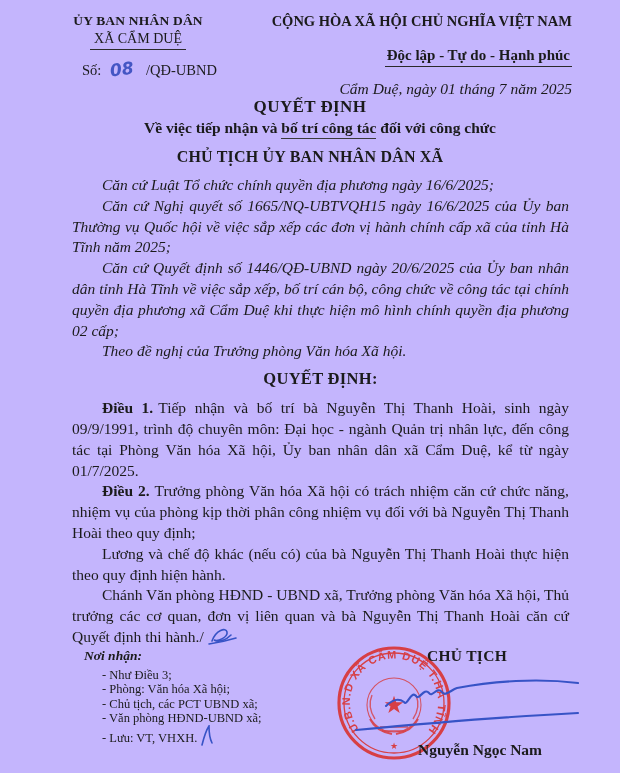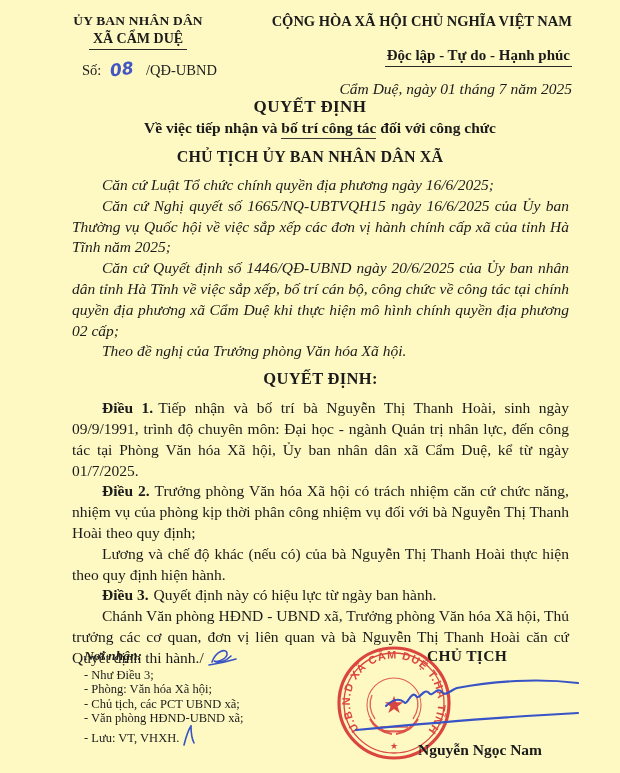--- a/index.html
+++ b/index.html
@@ -1,25 +1,25 @@
 <!DOCTYPE html>
 <html><head>
 <meta charset="utf-8">
 <style>
   * { margin:0; padding:0; box-sizing:border-box; }
   html,body { background:#e8e8e6; }
   .page {
     position:relative; width:620px; height:773px; margin:0 auto;
-    background:#fef9c3; overflow:hidden; color:#1b1b1b;
+    background:#c4b5fd; overflow:hidden; color:#1b1b1b;
     font-family:"Liberation Serif", serif;
   }
   
   .hdr-left { position:absolute; left:58px; top:13px; width:160px; text-align:center; }
   .hdr-left .l1 { font-weight:bold; font-size:13.5px; letter-spacing:.2px; }
-  .hdr-left .l2 { font-weight:bold; font-size:14px; display:inline-block;
+  .hdr-left .l2 { font-weight:normal; font-size:14px; display:inline-block;
                   border-bottom:1.5px solid #2a2a2a; padding:0 4px 2px; margin-top:1px; }
   .so-line { position:absolute; left:82px; top:59px; font-size:14.5px; white-space:nowrap; }
   .pen-number { font-family:"DejaVu Sans", sans-serif; font-style:italic; font-weight:bold;
                 color:#4456c4; font-size:17px; display:inline-block;
                 transform:rotate(-7deg); margin:0 12px 0 9px; }
   .hdr-right { position:absolute; left:250px; top:13px; width:322px; text-align:right; }
   .hdr-right .l1 { font-weight:bold; font-size:14.5px; white-space:nowrap; }
   .hdr-right .l2 { font-weight:bold; font-size:15px; display:inline-block;
                    border-bottom:1.5px solid #2a2a2a; padding:0 2px 2px; margin-top:17px; }
   .date-line { font-style:italic; font-size:15.5px; margin-top:13px; }
@@ -36,21 +36,21 @@
                text-indent:30px; margin:0; }
   p.pre { font-style:italic; }
   .decide-heading { text-align:center; font-weight:bold; font-size:16.5px;
                     letter-spacing:.3px; margin:7px 0 9px; }
   .art { line-height:21.2px; }
   .art b:not(:empty) { margin-right:5px; }
   .inline-initial { vertical-align:-5px; margin-left:2px; }
   
   .recipients { position:absolute; left:84px; top:648px; z-index:4; }
   .recipients .head { font-weight:bold; font-style:italic; font-size:13.5px; margin-bottom:4px; }
-  .recipients .item { font-size:12.5px; line-height:14.3px; white-space:nowrap; }
+  .recipients .item { font-size:12.5px; line-height:14.3px; white-space:nowrap;margin-left:18px; }
   .tick-icon { vertical-align:-7px; margin-left:3px; }
   .sig-title { position:absolute; left:394px; top:647px; width:146px; text-align:center;
                font-weight:bold; font-size:15.5px; z-index:4; letter-spacing:.3px; }
   .sig-name  { position:absolute; left:396px; top:741px; width:168px; text-align:center;
                font-weight:bold; font-size:15.5px; z-index:4; }
   .stamp { position:absolute; left:334px; top:643px; z-index:1; opacity:.92; }
   .signature-strokes { position:absolute; left:348px; top:650px; z-index:2; }
 </style>
 </head>
 <body>
@@ -81,21 +81,20 @@
     <p class="pre">Căn cứ Luật Tổ chức chính quyền địa phương ngày 16/6/2025;</p>
     <p class="pre">Căn cứ Nghị quyết số 1665/NQ-UBTVQH15 ngày 16/6/2025 của Ủy ban Thường vụ Quốc hội về việc sắp xếp các đơn vị hành chính cấp xã của tỉnh Hà Tĩnh năm 2025;</p>
     <p class="pre">Căn cứ Quyết định số 1446/QĐ-UBND ngày 20/6/2025 của Ủy ban nhân dân tỉnh Hà Tĩnh về việc sắp xếp, bố trí cán bộ, công chức về công tác tại chính quyền địa phương xã Cẩm Duệ khi thực hiện mô hình chính quyền địa phương 02 cấp;</p>
     <p class="pre">Theo đề nghị của Trưởng phòng Văn hóa Xã hội.</p>
 
     <div class="decide-heading">QUYẾT ĐỊNH:</div>
 
     <p class="art"><b>Điều 1.</b><span>Tiếp nhận và bố trí bà Nguyễn Thị Thanh Hoài, sinh ngày 09/9/1991, trình độ chuyên môn: Đại học - ngành Quản trị nhân lực, đến công tác tại Phòng Văn hóa Xã hội, Ủy ban nhân dân xã Cẩm Duệ, kể từ ngày 01/7/2025.</span></p>
     <p class="art"><b>Điều 2.</b><span>Trưởng phòng Văn hóa Xã hội có trách nhiệm căn cứ chức năng, nhiệm vụ của phòng kịp thời phân công nhiệm vụ đối với bà Nguyễn Thị Thanh Hoài theo quy định;</span></p>
     <p class="art"><b></b><span>Lương và chế độ khác (nếu có) của bà Nguyễn Thị Thanh Hoài thực hiện theo quy định hiện hành.</span></p>
-    <p class="art"><b>Điều 3.</b><span>Quyết định này có hiệu lực từ ngày ban hành.</span></p>
     <p class="art"><b></b><span>Chánh Văn phòng HĐND - UBND xã, Trưởng phòng Văn hóa Xã hội, Thủ trưởng các cơ quan, đơn vị liên quan và bà Nguyễn Thị Thanh Hoài căn cứ Quyết định thi hành./</span><svg class="inline-initial" width="34" height="20" viewBox="0 0 34 20">
           <g fill="none" stroke="#3753c6" stroke-width="1.6" stroke-linecap="round">
             <path d="M6,14 C10,3 20,0 21,5 C22,10 12,15 8,13 C13,16 20,13 25,8"></path>
             <path d="M3,17 C10,16 20,14 30,11"></path>
           </g>
         </svg></p>
   </div>
 
   <div class="recipients">
     <div class="head">Nơi nhận:</div>

